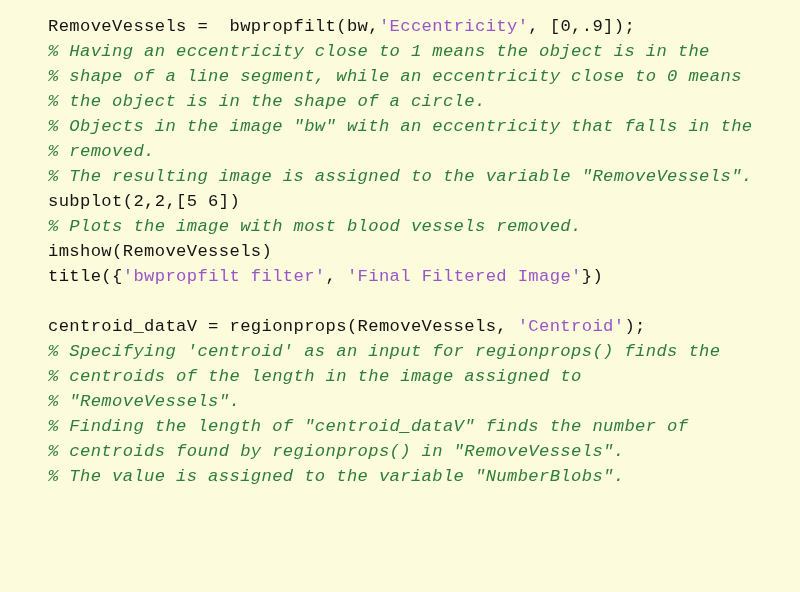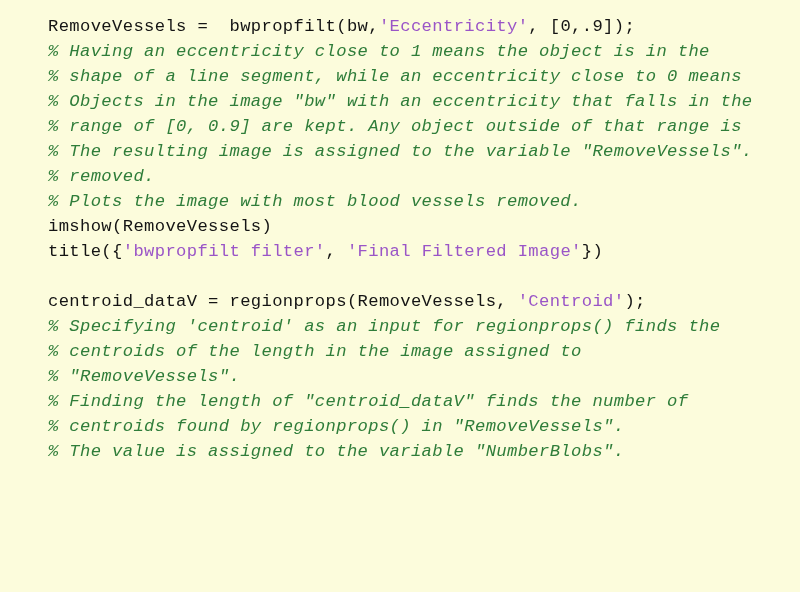--- a/index.html
+++ b/index.html
@@ -38,24 +38,25 @@
   .tok-string  { color: #9a55c7; }
 </style>
 </head>
 <body>
 
 <div id="code-surface">
   <div id="code-lines">
       <div class="code-line"><span class="tok-plain">RemoveVessels =  bwpropfilt(bw,</span><span class="tok-string">'Eccentricity'</span><span class="tok-plain">, [0,.9]);</span></div>
       <div class="code-line"><span class="tok-comment">% Having an eccentricity close to 1 means the object is in the</span></div>
       <div class="code-line"><span class="tok-comment">% shape of a line segment, while an eccentricity close to 0 means</span></div>
+      <div class="code-line"><span class="tok-comment">% the object is in the shape of a circle.</span></div>
       <div class="code-line"><span class="tok-comment">% Objects in the image "bw" with an eccentricity that falls in the</span></div>
-      <div class="code-line"><span class="tok-comment">% range of [0, 0.9] are kept. Any object outside of that range is</span></div>
+      <div class="code-line"><span class="tok-comment">% removed.</span></div>
       <div class="code-line"><span class="tok-comment">% The resulting image is assigned to the variable "RemoveVessels".</span></div>
-      <div class="code-line"><span class="tok-comment">% removed.</span></div>
+      <div class="code-line"><span class="tok-plain">subplot(2,2,[5 6])</span></div>
       <div class="code-line"><span class="tok-comment">% Plots the image with most blood vessels removed.</span></div>
       <div class="code-line"><span class="tok-plain">imshow(RemoveVessels)</span></div>
       <div class="code-line"><span class="tok-plain">title({</span><span class="tok-string">'bwpropfilt filter'</span><span class="tok-plain">, </span><span class="tok-string">'Final Filtered Image'</span><span class="tok-plain">})</span></div>
       <div class="code-line blank">&nbsp;</div>
       <div class="code-line"><span class="tok-plain">centroid_dataV = regionprops(RemoveVessels, </span><span class="tok-string">'Centroid'</span><span class="tok-plain">);</span></div>
       <div class="code-line"><span class="tok-comment">% Specifying 'centroid' as an input for regionprops() finds the</span></div>
       <div class="code-line"><span class="tok-comment">% centroids of the length in the image assigned to</span></div>
       <div class="code-line"><span class="tok-comment">% "RemoveVessels".</span></div>
       <div class="code-line"><span class="tok-comment">% Finding the length of "centroid_dataV" finds the number of</span></div>
       <div class="code-line"><span class="tok-comment">% centroids found by regionprops() in "RemoveVessels".</span></div>

